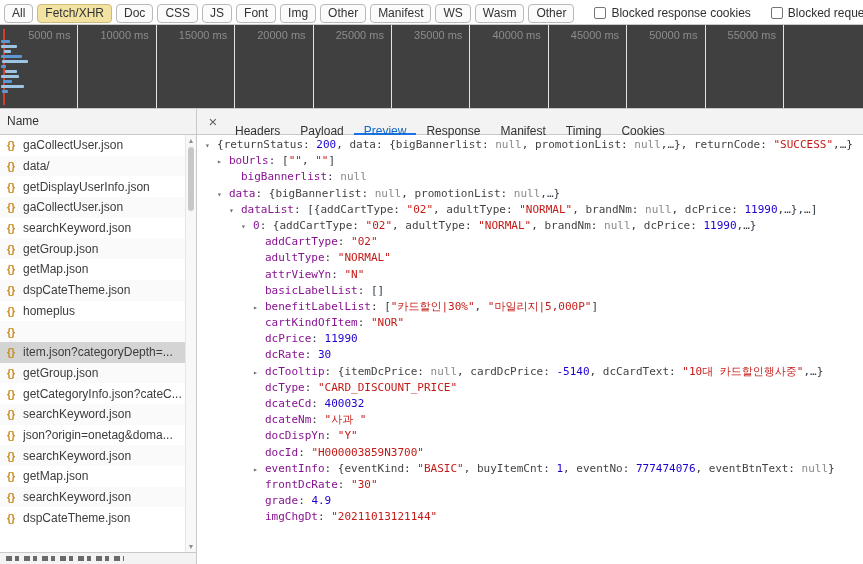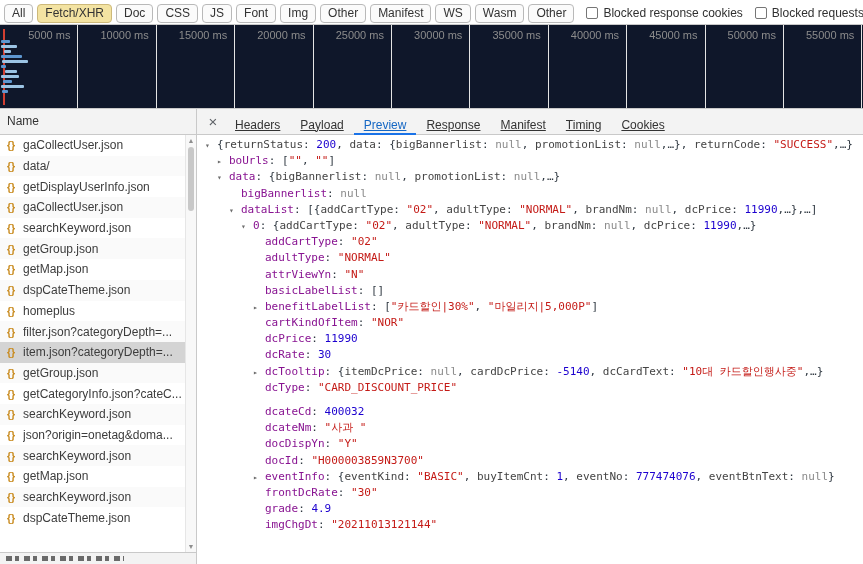--- a/index.html
+++ b/index.html
@@ -14,26 +14,26 @@
   .filterbar { border-bottom: 1px solid #c9c9c9; background: #fff; flex: 0 0 auto; }
   .filter-row1 { height: 24px; display: flex; align-items: center; padding: 2px 6px 0 4px; white-space: nowrap; }
   .filter-row2 { height: 22px; display: flex; align-items: center; padding: 0 6px 2px 5px; }
   .chips { display: flex; align-items: flex-start; gap: 4px; }
   .chip {
     font: 12px "Liberation Sans", sans-serif; color: #333;
     background: #fbfbfb; border: 1px solid #b9b9b9; border-radius: 4px;
     height: 19px; padding: 0 7px; cursor: pointer; line-height: 17px;
   }
   .chip.active { background: var(--active-filter-bg, #f3e3a2); border-color: var(--active-filter-border, #cdb97a); }
-  .cb { display: inline-flex; align-items: center; gap: 5px; margin-left: 12px; cursor: pointer; color: #303030; }
+  .cb { display: inline-flex; align-items: center; gap: 5px; margin-left: 20px; cursor: pointer; color: #303030; }
   .cb .box { width: 12px; height: 12px; border: 1px solid #767676; border-radius: 2px; background: #fff; flex: 0 0 auto; }
   .filter-row2 .cb { margin-left: 0; }
 
   
-  .overview { position: relative; height: 84px; border-bottom: 1px solid #c9c9c9; background: #0f172a; flex: 0 0 auto; overflow: hidden; }
+  .overview { position: relative; height: 84px; border-bottom: 1px solid #c9c9c9; background: #404040; flex: 0 0 auto; overflow: hidden; }
   .ov-cols { position: absolute; inset: 0; display: flex; }
   .ov-col { flex: 0 0 78.4px; border-right: 1px solid #e4e4e4; }
   .ov-col span { display: block; text-align: right; padding: 4px 7px 0 0; font-size: 11px; color: #8c8c8c; }
   .ov-bars { position: absolute; inset: 0; pointer-events: none; }
   .ov-bar { position: absolute; height: 3px; border-radius: 1px; }
   .ov-bar.light { background: var(--bar-light, #9cc4e4); }
   .ov-bar.dark { background: var(--bar-dark, #5e97d0); }
   .load-line { position: absolute; left: 3px; top: 4px; bottom: 3px; width: 2px; background: var(--load-line, #d23f31); }
 
   
@@ -54,21 +54,21 @@
   .vscroll .arr.down { bottom: 0; }
   .vscroll .thumb { position: absolute; top: 12px; left: 2px; right: 2px; height: 64px; background: #c8c8c8; border-radius: 4px; cursor: pointer; }
   .status-strip { height: 12px; flex: 0 0 auto; border-top: 1px solid #c9c9c9; background: #f3f3f3; overflow: hidden; }
   .smudge { margin: 3px 0 0 6px; width: 118px; height: 5px;
     background: repeating-linear-gradient(90deg, #6a6a6a 0 6px, transparent 6px 9px, #6a6a6a 9px 13px, transparent 13px 18px); }
 
   
   .right { flex: 1; min-width: 0; display: flex; flex-direction: column; background: #fff; }
   .tabbar { height: 26px; flex: 0 0 auto; background: #f3f3f3; border-bottom: 1px solid #c9c9c9; display: flex; align-items: center; padding-left: 4px; }
   .close { width: 24px; text-align: center; color: #5f6368; font-size: 15px; line-height: 24px; cursor: pointer; flex: 0 0 auto; }
-  .tab { padding: 4px 10px; height: 26px; line-height: 25px; color: #333; cursor: pointer; text-decoration: underline; }
+  .tab { padding: 10px 10px; height: 26px; line-height: 25px; color: #333; cursor: pointer; }
   .tab.active { color: #1567c4; box-shadow: inset 0 -2px 0 var(--accent, #1a73e8); }
 
   .tree { flex: 1; overflow: hidden; padding-top: 2px;
     font-family: "DejaVu Sans Mono", "Liberation Mono", monospace;
     font-size: 11px; line-height: 16.2px; color: #303942; }
   .tree-line { height: 16.2px; white-space: pre; overflow: hidden; }
   .arrow { display: inline-block; width: 12px; font-size: 8px; color: #6e6e6e; text-align: left; cursor: pointer; }
   .t-p { color: #303942; }
   .t-b { color: #444; text-align: right; }
   .t-k { color: var(--key, #881391); }
@@ -119,23 +119,20 @@
         <div class="ov-col">
           <span>15000 ms</span>
         </div>
         <div class="ov-col">
           <span>20000 ms</span>
         </div>
         <div class="ov-col">
           <span>25000 ms</span>
         </div>
         <div class="ov-col">
-          <span>30000 ms</span>
-        </div>
-        <div class="ov-col">
           <span>35000 ms</span>
         </div>
         <div class="ov-col">
           <span>40000 ms</span>
         </div>
         <div class="ov-col">
           <span>45000 ms</span>
         </div>
         <div class="ov-col">
           <span>50000 ms</span>
@@ -196,21 +193,20 @@
           <div class="req-row alt">
             <span class="req-icon">{}</span>
             <span class="req-name">dspCateTheme.json</span>
           </div>
           <div class="req-row">
             <span class="req-icon">{}</span>
             <span class="req-name">homeplus</span>
           </div>
           <div class="req-row alt">
             <span class="req-icon">{}</span>
-            <span class="req-name">filter.json?categoryDepth=...</span>
           </div>
           <div class="req-row selected">
             <span class="req-icon">{}</span>
             <span class="req-name">item.json?categoryDepth=...</span>
           </div>
           <div class="req-row alt">
             <span class="req-icon">{}</span>
             <span class="req-name">getGroup.json</span>
           </div>
           <div class="req-row">
@@ -261,35 +257,35 @@
             <div class="tab active">Preview</div>
             <div class="tab">Response</div>
             <div class="tab">Manifest</div>
             <div class="tab">Timing</div>
             <div class="tab">Cookies</div>
           </div>
       </div>
       <div class="tree">
           <div class="tree-line" style="padding-left: 8px;"><span class="arrow">▾</span><span class="t-p">{</span><span class="t-b">returnStatus</span><span class="t-p">: </span><span class="t-n">200</span><span class="t-p">, </span><span class="t-b">data</span><span class="t-p">: {</span><span class="t-b">bigBannerlist</span><span class="t-p">: </span><span class="t-u">null</span><span class="t-p">, </span><span class="t-b">promotionList</span><span class="t-p">: </span><span class="t-u">null</span><span class="t-p">,…}</span><span class="t-p">, </span><span class="t-b">returnCode</span><span class="t-p">: </span><span class="t-s">"SUCCESS"</span><span class="t-p">,…}</span></div>
           <div class="tree-line" style="padding-left: 20px;"><span class="arrow">▸</span><span class="t-k">boUrls</span><span class="t-p">: [</span><span class="t-s">""</span><span class="t-p">, </span><span class="t-s">""</span><span class="t-p">]</span></div>
+          <div class="tree-line" style="padding-left: 32px;"><span class="arrow"></span><span class="t-k">bigBannerlist</span><span class="t-p">: </span><span class="t-u">null</span></div>
           <div class="tree-line" style="padding-left: 20px;"><span class="arrow">▾</span><span class="t-k">data</span><span class="t-p">: {</span><span class="t-b">bigBannerlist</span><span class="t-p">: </span><span class="t-u">null</span><span class="t-p">, </span><span class="t-b">promotionList</span><span class="t-p">: </span><span class="t-u">null</span><span class="t-p">,…}</span></div>
-          <div class="tree-line" style="padding-left: 32px;"><span class="arrow"></span><span class="t-k">bigBannerlist</span><span class="t-p">: </span><span class="t-u">null</span></div>
           <div class="tree-line" style="padding-left: 32px;"><span class="arrow">▾</span><span class="t-k">dataList</span><span class="t-p">: [{</span><span class="t-b">addCartType</span><span class="t-p">: </span><span class="t-s">"02"</span><span class="t-p">, </span><span class="t-b">adultType</span><span class="t-p">: </span><span class="t-s">"NORMAL"</span><span class="t-p">, </span><span class="t-b">brandNm</span><span class="t-p">: </span><span class="t-u">null</span><span class="t-p">, </span><span class="t-b">dcPrice</span><span class="t-p">: </span><span class="t-n">11990</span><span class="t-p">,…},…]</span></div>
           <div class="tree-line" style="padding-left: 44px;"><span class="arrow">▾</span><span class="t-k">0</span><span class="t-p">: {</span><span class="t-b">addCartType</span><span class="t-p">: </span><span class="t-s">"02"</span><span class="t-p">, </span><span class="t-b">adultType</span><span class="t-p">: </span><span class="t-s">"NORMAL"</span><span class="t-p">, </span><span class="t-b">brandNm</span><span class="t-p">: </span><span class="t-u">null</span><span class="t-p">, </span><span class="t-b">dcPrice</span><span class="t-p">: </span><span class="t-n">11990</span><span class="t-p">,…}</span></div>
           <div class="tree-line" style="padding-left: 56px;"><span class="arrow"></span><span class="t-k">addCartType</span><span class="t-p">: </span><span class="t-s">"02"</span></div>
           <div class="tree-line" style="padding-left: 56px;"><span class="arrow"></span><span class="t-k">adultType</span><span class="t-p">: </span><span class="t-s">"NORMAL"</span></div>
           <div class="tree-line" style="padding-left: 56px;"><span class="arrow"></span><span class="t-k">attrViewYn</span><span class="t-p">: </span><span class="t-s">"N"</span></div>
           <div class="tree-line" style="padding-left: 56px;"><span class="arrow"></span><span class="t-k">basicLabelList</span><span class="t-p">: []</span></div>
           <div class="tree-line" style="padding-left: 56px;"><span class="arrow">▸</span><span class="t-k">benefitLabelList</span><span class="t-p">: [</span><span class="t-s">"카드할인|30%"</span><span class="t-p">, </span><span class="t-s">"마일리지|5,000P"</span><span class="t-p">]</span></div>
           <div class="tree-line" style="padding-left: 56px;"><span class="arrow"></span><span class="t-k">cartKindOfItem</span><span class="t-p">: </span><span class="t-s">"NOR"</span></div>
           <div class="tree-line" style="padding-left: 56px;"><span class="arrow"></span><span class="t-k">dcPrice</span><span class="t-p">: </span><span class="t-n">11990</span></div>
           <div class="tree-line" style="padding-left: 56px;"><span class="arrow"></span><span class="t-k">dcRate</span><span class="t-p">: </span><span class="t-n">30</span></div>
           <div class="tree-line" style="padding-left: 56px;"><span class="arrow">▸</span><span class="t-k">dcTooltip</span><span class="t-p">: {</span><span class="t-b">itemDcPrice</span><span class="t-p">: </span><span class="t-u">null</span><span class="t-p">, </span><span class="t-b">cardDcPrice</span><span class="t-p">: </span><span class="t-n">-5140</span><span class="t-p">, </span><span class="t-b">dcCardText</span><span class="t-p">: </span><span class="t-s">"10대 카드할인행사중"</span><span class="t-p">,…}</span></div>
           <div class="tree-line" style="padding-left: 56px;"><span class="arrow"></span><span class="t-k">dcType</span><span class="t-p">: </span><span class="t-s">"CARD_DISCOUNT_PRICE"</span></div>
-          <div class="tree-line" style="padding-left: 56px; margin-top: 8px;"><span class="arrow"></span><span class="t-k">dcateCd</span><span class="t-p">: </span><span class="t-n">400032</span></div>
+          <div class="tree-line" style="padding-left: 56px;"><span class="arrow"></span><span class="t-k">dcateCd</span><span class="t-p">: </span><span class="t-n">400032</span></div>
           <div class="tree-line" style="padding-left: 56px;"><span class="arrow"></span><span class="t-k">dcateNm</span><span class="t-p">: </span><span class="t-s">"사과 "</span></div>
           <div class="tree-line" style="padding-left: 56px;"><span class="arrow"></span><span class="t-k">docDispYn</span><span class="t-p">: </span><span class="t-s">"Y"</span></div>
           <div class="tree-line" style="padding-left: 56px;"><span class="arrow"></span><span class="t-k">docId</span><span class="t-p">: </span><span class="t-s">"H000003859N3700"</span></div>
           <div class="tree-line" style="padding-left: 56px;"><span class="arrow">▸</span><span class="t-k">eventInfo</span><span class="t-p">: {</span><span class="t-b">eventKind</span><span class="t-p">: </span><span class="t-s">"BASIC"</span><span class="t-p">, </span><span class="t-b">buyItemCnt</span><span class="t-p">: </span><span class="t-n">1</span><span class="t-p">, </span><span class="t-b">eventNo</span><span class="t-p">: </span><span class="t-n">777474076</span><span class="t-p">, </span><span class="t-b">eventBtnText</span><span class="t-p">: </span><span class="t-u">null</span><span class="t-p">}</span></div>
           <div class="tree-line" style="padding-left: 56px;"><span class="arrow"></span><span class="t-k">frontDcRate</span><span class="t-p">: </span><span class="t-s">"30"</span></div>
           <div class="tree-line" style="padding-left: 56px;"><span class="arrow"></span><span class="t-k">grade</span><span class="t-p">: </span><span class="t-n">4.9</span></div>
           <div class="tree-line" style="padding-left: 56px;"><span class="arrow"></span><span class="t-k">imgChgDt</span><span class="t-p">: </span><span class="t-s">"20211013121144"</span></div>
         </div>
     </div>
 

